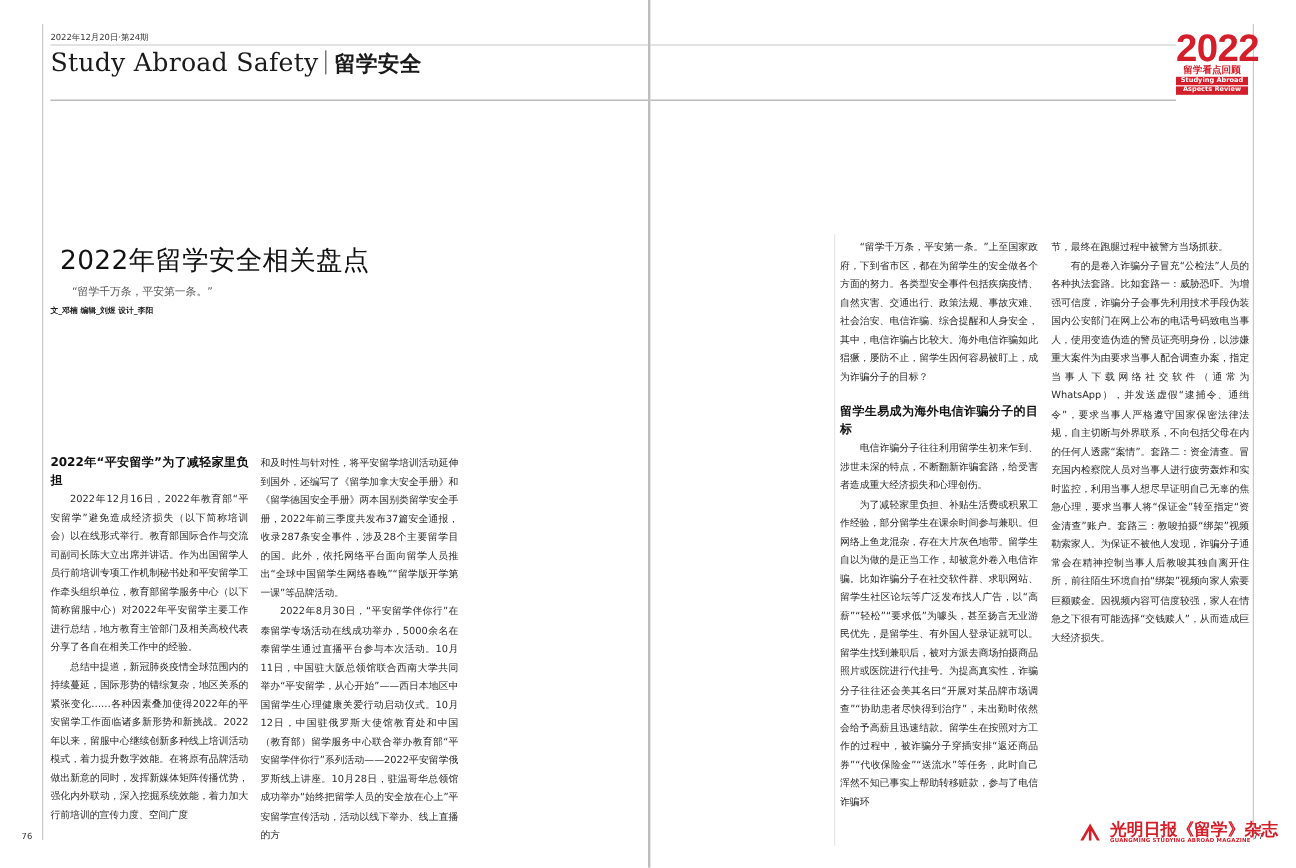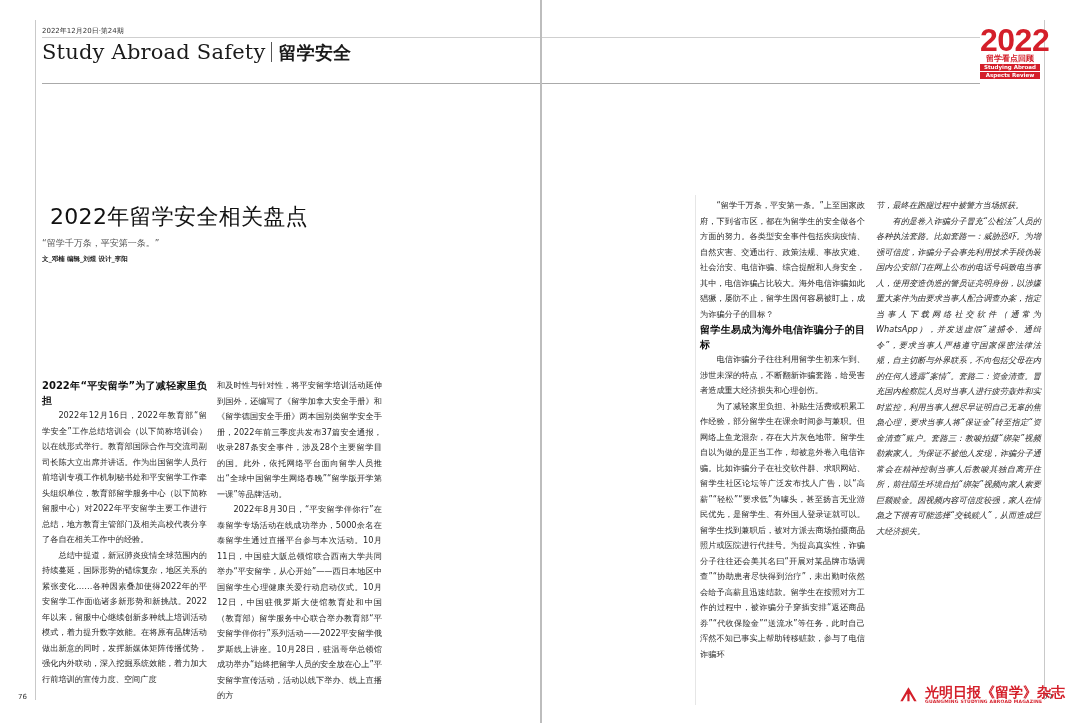--- a/index.html
+++ b/index.html
@@ -11,21 +11,21 @@
   .spine{position:absolute;left:540px;top:0;width:2px;height:723px;background:#bdbdbd;}
   .issue{left:42px;top:26px;font-size:7px;color:#333;letter-spacing:0;}
   .header-title{left:42px;top:40px;font-family:"DejaVu Serif","Liberation Serif",serif;font-size:21px;color:#1a1a1a;letter-spacing:0.2px;white-space:nowrap;}
   .header-title .sep{display:inline-block;width:1px;height:20px;background:#555;margin:0 6px 0 6px;vertical-align:-3px;}
   .header-title .cn{font-weight:bold;font-size:18px;}
   .badge{left:980px;top:27px;width:60px;text-align:center;}
   .badge .year{font-family:"Liberation Sans","DejaVu Sans",sans-serif;font-weight:bold;font-size:32px;color:#d41f2a;line-height:26px;letter-spacing:-0.5px;}
   .badge .cnsub{font-size:8px;font-weight:bold;color:#d41f2a;margin-top:1px;line-height:9px;text-align:center;}
   .badge .ensub{background:#d41f2a;color:#fff;font-size:5.5px;line-height:7px;margin-top:1px;font-weight:bold;}
   .art-title{left:50px;top:202px;font-size:22px;font-weight:500;color:#111;letter-spacing:0.3px;white-space:nowrap;}
-  .lead{left:42px;top:237px;font-size:9px;color:#555;text-align:right;}
+  .lead{left:60px;top:237px;font-size:9px;color:#555;text-align:right;}
   .byline{left:42px;top:255px;font-size:6.5px;color:#222;font-weight:bold;}
   .col{position:absolute;width:165px;font-size:8.2px;line-height:15.5px;color:#2a2a2a;text-align:justify;}
   .col p{margin:0;text-indent:2em;}
   .col p.noindent{text-indent:0;}
   .col h3{margin:0;font-size:10px;line-height:15px;font-weight:bold;color:#111;}
   .pageno{font-size:7px;color:#333;}
   .logo{left:900px;top:684px;white-space:nowrap;}
   .logo .mark{display:inline-block;font-size:18px;font-weight:bold;color:#d41f2a;vertical-align:middle;font-family:"DejaVu Serif",serif;}
   .logo .txt{display:inline-block;vertical-align:middle;margin-left:3px;}
   .logo .cn{font-size:14px;font-weight:bold;color:#d41f2a;line-height:14px;}
@@ -54,37 +54,37 @@
   <div class="ensub">Studying Abroad</div>
   <div class="ensub">Aspects Review</div>
 </div>
 
 <div class="abs art-title">2022年留学安全相关盘点</div>
 <div class="abs lead">“留学千万条，平安第一条。”</div>
 <div class="abs byline">文_邓楠  编辑_刘煜  设计_李阳</div>
 
 <div class="col" style="left:42px;top:378px;">
   <h3>2022年“平安留学”为了减轻家里负担</h3>
-  <p>2022年12月16日，2022年教育部“留学安全”工作总结培训会（以下简称培训会）以在线形式举行。教育部国际合作与交流司副司长陈大立出席并讲话。作为出国留学人员行前培训专项工作机制秘书处和平安留学工作牵头组织单位，教育部留学服务中心（以下简称留服中心）对2022年平安留学主要工作进行总结，地方教育主管部门及相关高校代表分享了各自在相关工作中的经验。</p>
+  <p>2022年12月16日，2022年教育部“平安留学”避免造成经济损失（以下简称培训会）以在线形式举行。教育部国际合作与交流司副司长陈大立出席并讲话。作为出国留学人员行前培训专项工作机制秘书处和平安留学工作牵头组织单位，教育部留学服务中心（以下简称留服中心）对2022年平安留学主要工作进行总结，地方教育主管部门及相关高校代表分享了各自在相关工作中的经验。</p>
   <p>总结中提道，新冠肺炎疫情全球范围内的持续蔓延，国际形势的错综复杂，地区关系的紧张变化……各种因素叠加使得2022年的平安留学工作面临诸多新形势和新挑战。2022年以来，留服中心继续创新多种线上培训活动模式，着力提升数字效能。在将原有品牌活动做出新意的同时，发挥新媒体矩阵传播优势，强化内外联动，深入挖掘系统效能，着力加大行前培训的宣传力度、空间广度</p>
 </div>
 
 <div class="col" style="left:217px;top:378px;">
   <p class="noindent">和及时性与针对性，将平安留学培训活动延伸到国外，还编写了《留学加拿大安全手册》和《留学德国安全手册》两本国别类留学安全手册，2022年前三季度共发布37篇安全通报，收录287条安全事件，涉及28个主要留学目的国。此外，依托网络平台面向留学人员推出“全球中国留学生网络春晚”“留学版开学第一课”等品牌活动。</p>
   <p>2022年8月30日，“平安留学伴你行”在泰留学专场活动在线成功举办，5000余名在泰留学生通过直播平台参与本次活动。10月11日，中国驻大阪总领馆联合西南大学共同举办“平安留学，从心开始”——西日本地区中国留学生心理健康关爱行动启动仪式。10月12日，中国驻俄罗斯大使馆教育处和中国（教育部）留学服务中心联合举办教育部“平安留学伴你行”系列活动——2022平安留学俄罗斯线上讲座。10月28日，驻温哥华总领馆成功举办“始终把留学人员的安全放在心上”平安留学宣传活动，活动以线下举办、线上直播的方</p>
 </div>
 
 <div class="col" style="left:700px;top:198px;">
   <p>“留学千万条，平安第一条。”上至国家政府，下到省市区，都在为留学生的安全做各个方面的努力。各类型安全事件包括疾病疫情、自然灾害、交通出行、政策法规、事故灾难、社会治安、电信诈骗、综合提醒和人身安全，其中，电信诈骗占比较大。海外电信诈骗如此猖獗，屡防不止，留学生因何容易被盯上，成为诈骗分子的目标？</p>
-  <h3 style="">留学生易成为海外电信诈骗分子的目标</h3>
+  <h3 style="margin-top:14px;">留学生易成为海外电信诈骗分子的目标</h3>
   <p>电信诈骗分子往往利用留学生初来乍到、涉世未深的特点，不断翻新诈骗套路，给受害者造成重大经济损失和心理创伤。</p>
   <p>为了减轻家里负担、补贴生活费或积累工作经验，部分留学生在课余时间参与兼职。但网络上鱼龙混杂，存在大片灰色地带。留学生自以为做的是正当工作，却被意外卷入电信诈骗。比如诈骗分子在社交软件群、求职网站、留学生社区论坛等广泛发布找人广告，以“高薪”“轻松”“要求低”为噱头，甚至扬言无业游民优先，是留学生、有外国人登录证就可以。留学生找到兼职后，被对方派去商场拍摄商品照片或医院进行代挂号。为提高真实性，诈骗分子往往还会美其名曰“开展对某品牌市场调查”“协助患者尽快得到治疗”，未出勤时依然会给予高薪且迅速结款。留学生在按照对方工作的过程中，被诈骗分子穿插安排“返还商品券”“代收保险金”“送流水”等任务，此时自己浑然不知已事实上帮助转移赃款，参与了电信诈骗环</p>
 </div>
 
-<div class="col" style="left:876px;top:198px;font-style:italic;">
+<div class="col" style="left:876px;top:198px;">
   <p class="noindent">节，最终在跑腿过程中被警方当场抓获。</p>
   <p>有的是卷入诈骗分子冒充“公检法”人员的各种执法套路。比如套路一：威胁恐吓。为增强可信度，诈骗分子会事先利用技术手段伪装国内公安部门在网上公布的电话号码致电当事人，使用变造伪造的警员证亮明身份，以涉嫌重大案件为由要求当事人配合调查办案，指定当事人下载网络社交软件（通常为WhatsApp），并发送虚假“逮捕令、通缉令”，要求当事人严格遵守国家保密法律法规，自主切断与外界联系，不向包括父母在内的任何人透露“案情”。套路二：资金清查。冒充国内检察院人员对当事人进行疲劳轰炸和实时监控，利用当事人想尽早证明自己无辜的焦急心理，要求当事人将“保证金”转至指定“资金清查”账户。套路三：教唆拍摄“绑架”视频勒索家人。为保证不被他人发现，诈骗分子通常会在精神控制当事人后教唆其独自离开住所，前往陌生环境自拍“绑架”视频向家人索要巨额赎金。因视频内容可信度较强，家人在情急之下很有可能选择“交钱赎人”，从而造成巨大经济损失。</p>
 </div>
 
 <div class="abs pageno" style="left:18px;top:693px;">76</div>
 <div class="abs pageno" style="left:1044px;top:693px;">77</div>
 <div class="abs logo">
   <span class="mark">ᗑ</span>
   <span class="txt">
     <div class="cn">光明日报《留学》杂志</div>

